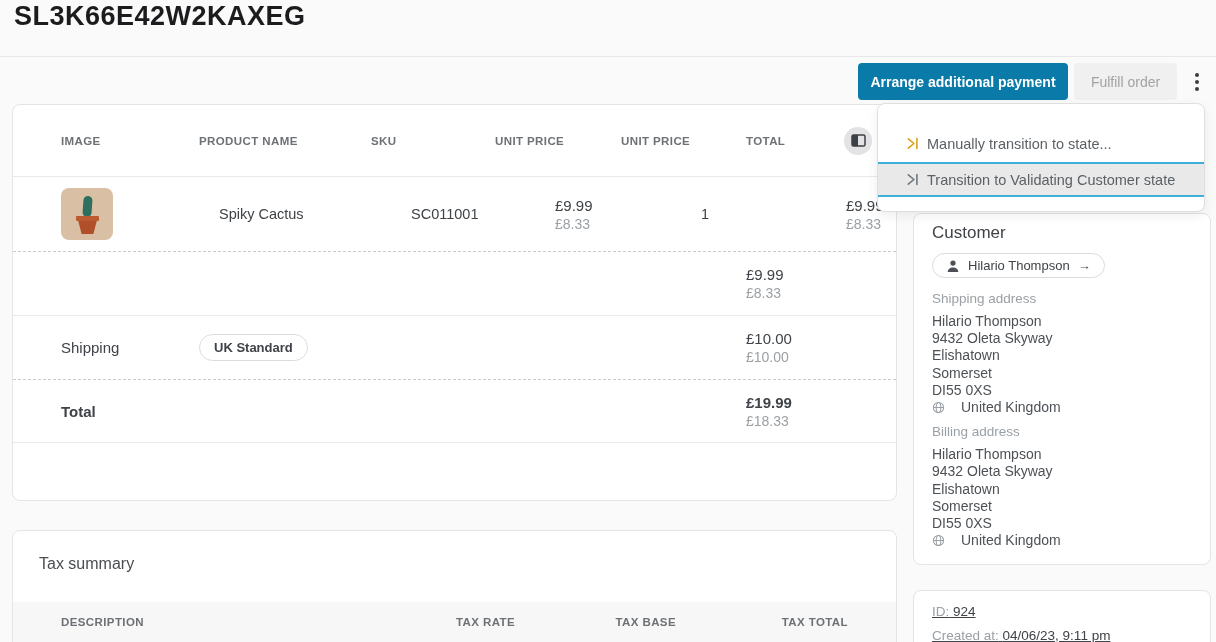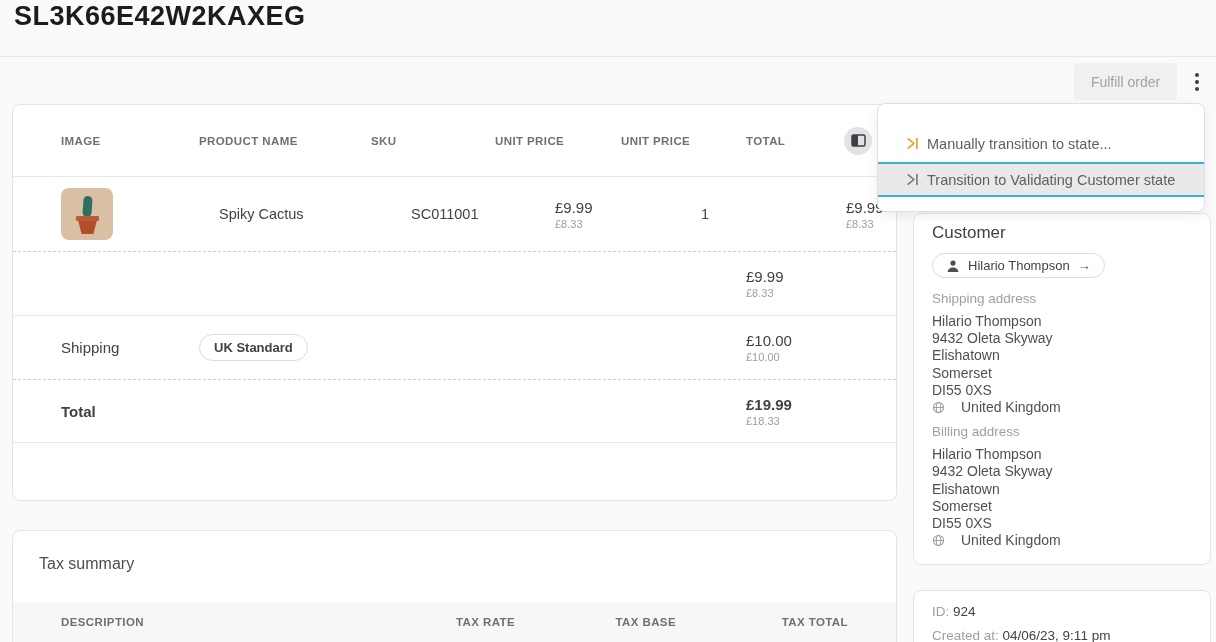--- a/index.html
+++ b/index.html
@@ -39,21 +39,21 @@
   .th { font-size:11.5px; font-weight:700; color:#6d7175; letter-spacing:.4px; text-transform:uppercase; }
   .col-btn { justify-self:end; width:28px; height:28px; border-radius:50%; border:none; background:#e3e3e5;
              display:flex; align-items:center; justify-content:center; cursor:pointer; }
   .product-row { height:75px; border-bottom:1px dashed #c8cccf; font-size:14.5px;gap:20px; }
   .sum-row { height:64px; font-size:15px; }
   .sum-row.b-solid { border-bottom:1px solid #e7e9ea; }
   .sum-row.b-dash { border-bottom:1px dashed #c8cccf; }
   .sum-row.total-row { height:63px; border-bottom:1px solid #e7e9ea; }
   .sum-row.total-row .row-label, .sum-row.total-row .money-main { font-weight:700; }
   .money .money-main { font-size:15px; color:#3f4347; }
-  .money .money-sub { font-size:11px; color:#9ba0a5; margin-top:2px; }
+  .money .money-sub { font-size:14px; color:#9ba0a5; margin-top:2px; }
   .qty { font-size:14.5px; }
   .thumb { position:relative; width:52px; height:52px; border-radius:8px; background:#d9bfa4; overflow:hidden; }
   .thumb .stem { position:absolute; left:22px; top:8px; width:9px; height:21px; border-radius:5px; background:#2f6f60; transform:rotate(4deg); }
   .thumb .pot-rim { position:absolute; left:15px; top:28px; width:23px; height:5px; border-radius:1px; background:#bc5a31; }
   .thumb .pot-body { position:absolute; left:16px; top:33px; width:21px; height:13px; background:#b04f2a;
                      clip-path:polygon(6% 0,94% 0,78% 100%,22% 100%); }
   .pill-badge { display:inline-flex; align-items:center; height:27px; padding:0 14px; border:1px solid #dcdcdc;
                 border-radius:14px; font-size:13px; font-weight:600; color:#3f4347; background:#fff; }
 
   
@@ -70,32 +70,33 @@
                background:#fff; border:1px solid #dcdcdc; border-radius:13px; font-size:13px; color:#3f4347; cursor:pointer; font-family:inherit; }
   .cust-pill .arrow { color:#4d5156; font-size:13px; }
   .addr-label { margin-top:12px; font-size:13.5px; color:#9aa0a5; line-height:18px; }
   .addr-label.second { margin-top:7px; }
   .addr { margin-top:5px; font-size:14px; line-height:17.2px; color:#4d5156; }
   .addr .country { display:flex; align-items:center; gap:16px; }
   .globe { color:#9aa0a5; display:inline-flex; }
 
   
   .meta-card { left:913px; top:590px; width:298px; height:80px; padding:13px 18px; font-size:13.5px; }
-  .meta-row { margin-bottom:9px; }
+  .meta-row { margin-bottom:9px;text-decoration:underline; }
   .meta-label { color:#9aa0a5; }
   .meta-value { color:#3f4347; }
 </style>
 </head>
 <body>
 
 <div class="stage">
 
   <h1 class="page-title">SL3K66E42W2KAXEG</h1>
   <div class="top-divider"></div>
 
+  <button class="btn btn-primary">Arrange additional payment</button>
   <button class="btn btn-secondary">Fulfill order</button>
   <button class="kebab" aria-label="More actions">
     <span class="dot"></span>
     <span class="dot"></span>
     <span class="dot"></span>
   </button>
 
   <div class="dropdown">
     <div class="menu-item">
       <span class="mi-icon warn">

